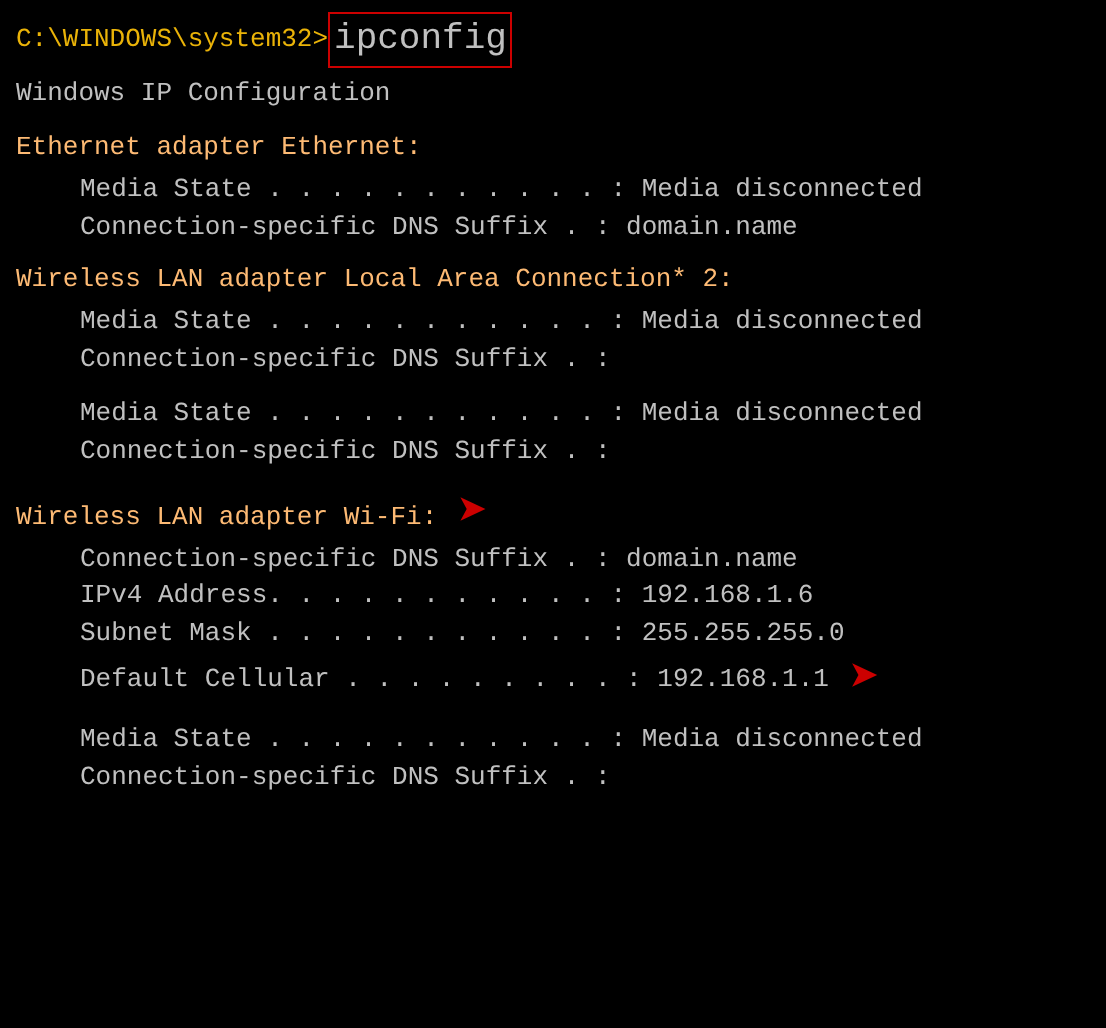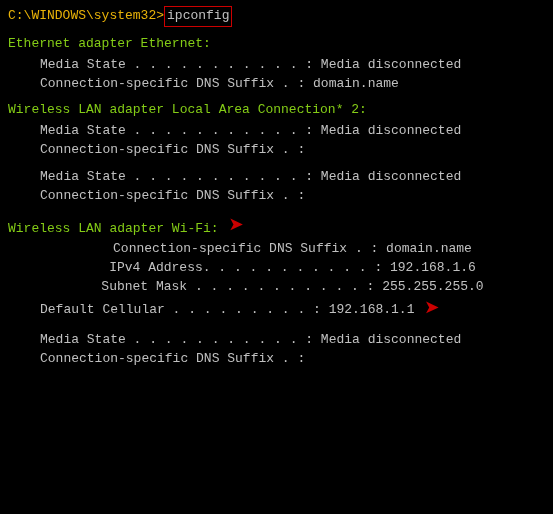--- a/index.html
+++ b/index.html
@@ -21,24 +21,24 @@
     }
     .prompt {
       color: #eab308;
     }
     .cmd-highlight {
       background: #000;
       color: #c0c0c0;
       border: 1.5px solid #cc0000;
       padding: 0 2px;
       font-family: 'Courier New', Courier, monospace;
-      font-size: 13px;
+      font-size: 18px;
     }
     .section-title {
-      color: #84cc16;
+      color: #fdba74;
       margin-top: 6px;
       margin-bottom: 2px;
     }
     .indent {
       padding-left: 32px;
     }
     .line {
       display: block;
     }
     .section-row {
@@ -59,20 +59,21 @@
 </head>
 <body>
 
 <div>
 
   <div class="cmd-line">
     <span class="prompt">C:\WINDOWS\system32&gt;</span>
       <span class="cmd-highlight">ipconfig</span>
   </div>
 
+  <div class="line">Windows IP Configuration</div>
 
   <div style="margin-top:8px;">
     <div class="section-title line">Ethernet adapter Ethernet:</div>
     <div class="indent">
       <div class="line">   Media State . . . . . . . . . . . : Media disconnected</div>
       <div class="line">   Connection-specific DNS Suffix  . : domain.name</div>
     </div>
   </div>
 
   <div style="margin-top:8px;">
@@ -83,21 +84,21 @@
     </div>
   </div>
 
   <div style="margin-top:8px;">
     <div class="indent">
       <div class="line">   Media State . . . . . . . . . . . : Media disconnected</div>
       <div class="line">   Connection-specific DNS Suffix  . :</div>
     </div>
   </div>
 
-  <div style="margin-top:8px;text-align:center;">
+  <div style="margin-top:8px;">
     <div class="section-row">
       <span class="section-title">Wireless LAN adapter Wi-Fi:</span>
       <span class="wifi-arrow" style="color:#cc0000; font-size:26px; line-height:1;">➤</span>
     </div>
     <div class="indent">
       <div class="line">   Connection-specific DNS Suffix  . : domain.name</div>
       <div class="line">   IPv4 Address. . . . . . . . . . . : 192.168.1.6</div>
       <div class="line">   Subnet Mask . . . . . . . . . . . : 255.255.255.0</div>
       <div class="gateway-line">
         <span>   Default Cellular . . . . . . . . . : 192.168.1.1</span>

